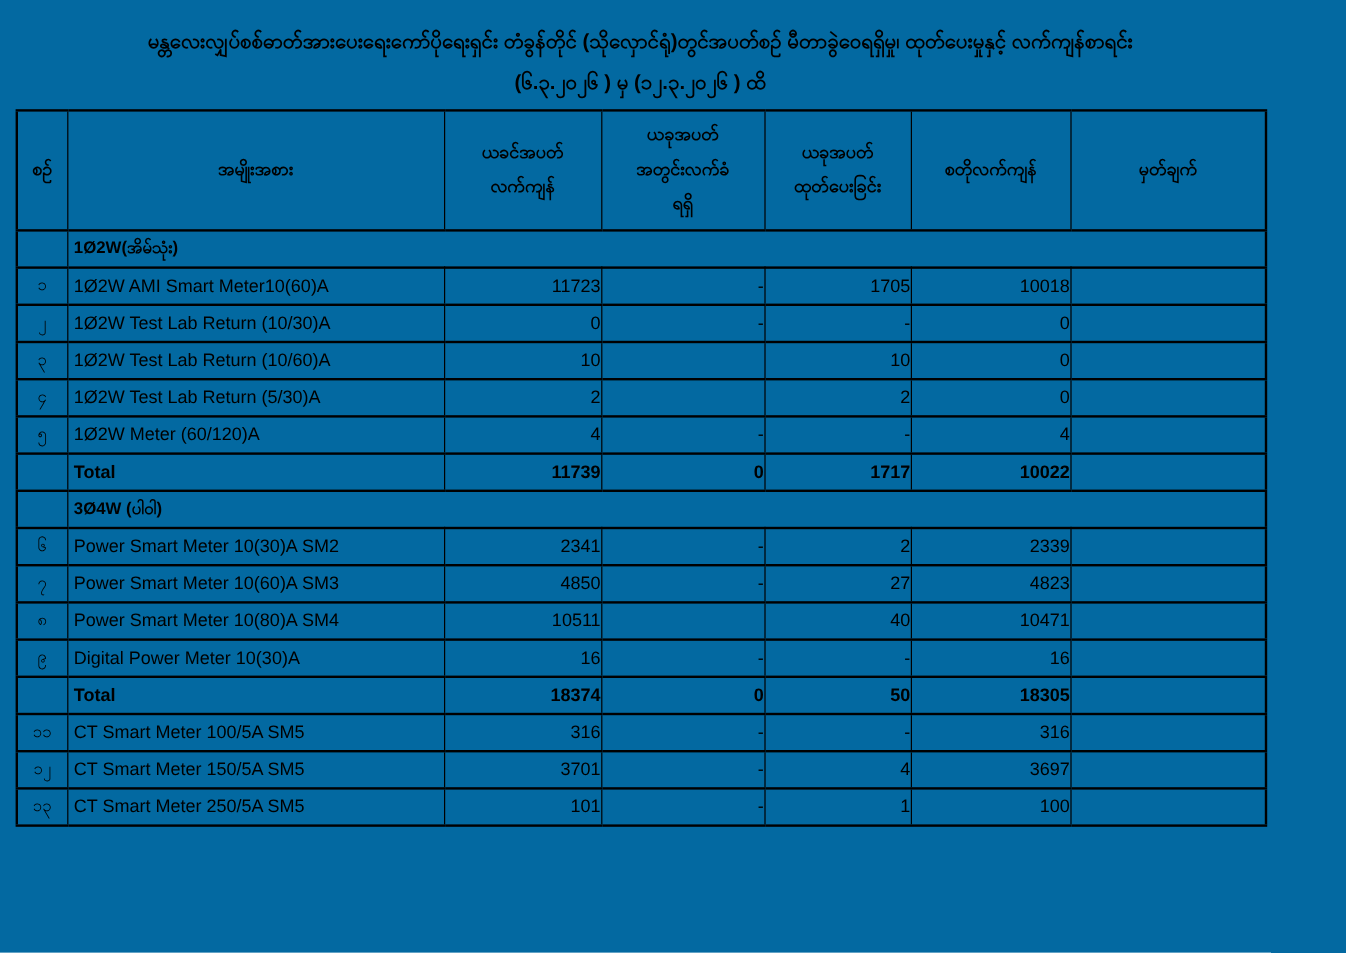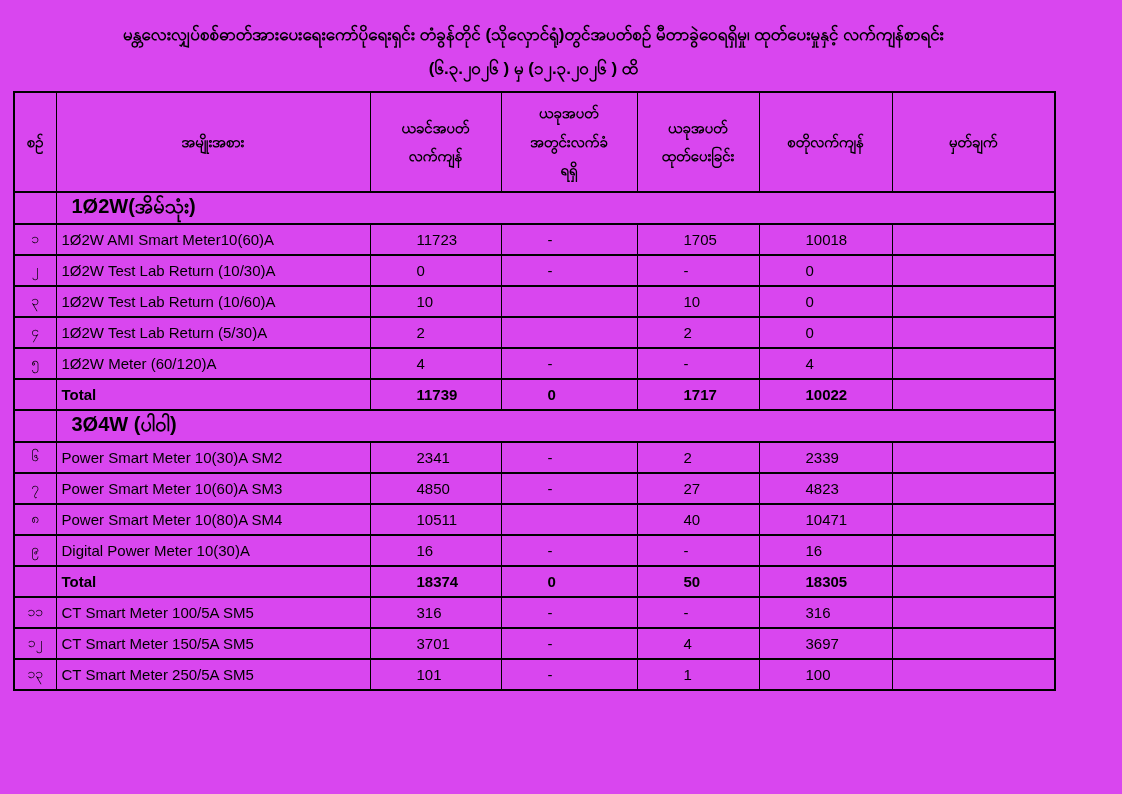--- a/index.html
+++ b/index.html
@@ -5,21 +5,21 @@
   * { margin: 0; padding: 0; box-sizing: border-box; }
   html, body { background: #ffffff; }
   body {
     font-family: "Liberation Sans", "DejaVu Sans", sans-serif;
     color: #000;
   }
   .page {
     position: relative;
     width: 1122px;
     height: 794px;
-    background: #d946ef;
+    background: #0369a1;
     overflow: hidden;
   }
   .title-block {
     position: absolute;
     top: 18px;
     left: 13px;
     width: 1041px;
     text-align: center;
     font-weight: bold;
   }
@@ -61,27 +61,27 @@
   td.c-no {
     text-align: center;
     font-size: 14px;
   }
   td.c-type {
     text-align: left;
     padding-left: 5px;
     padding-right: 2px;
     white-space: nowrap;
   }
-  td.c-num { text-align: left; padding-left: 46px; }
+  td.c-num { text-align: right; }
   td.c-remark { }
   tr.section-row td.c-section {
     font-weight: bold;
     text-align: left;
-    padding-left: 15px;
-    font-size: 20px;
+    padding-left: 5px;
+    font-size: 14px;
   }
   tr.total-row td { font-weight: bold; }
   tr.total-row td.c-type { font-size: 15px; }
 </style>
 </head>
 <body>
 
 <div class="page">
 
   <div class="title-block">

